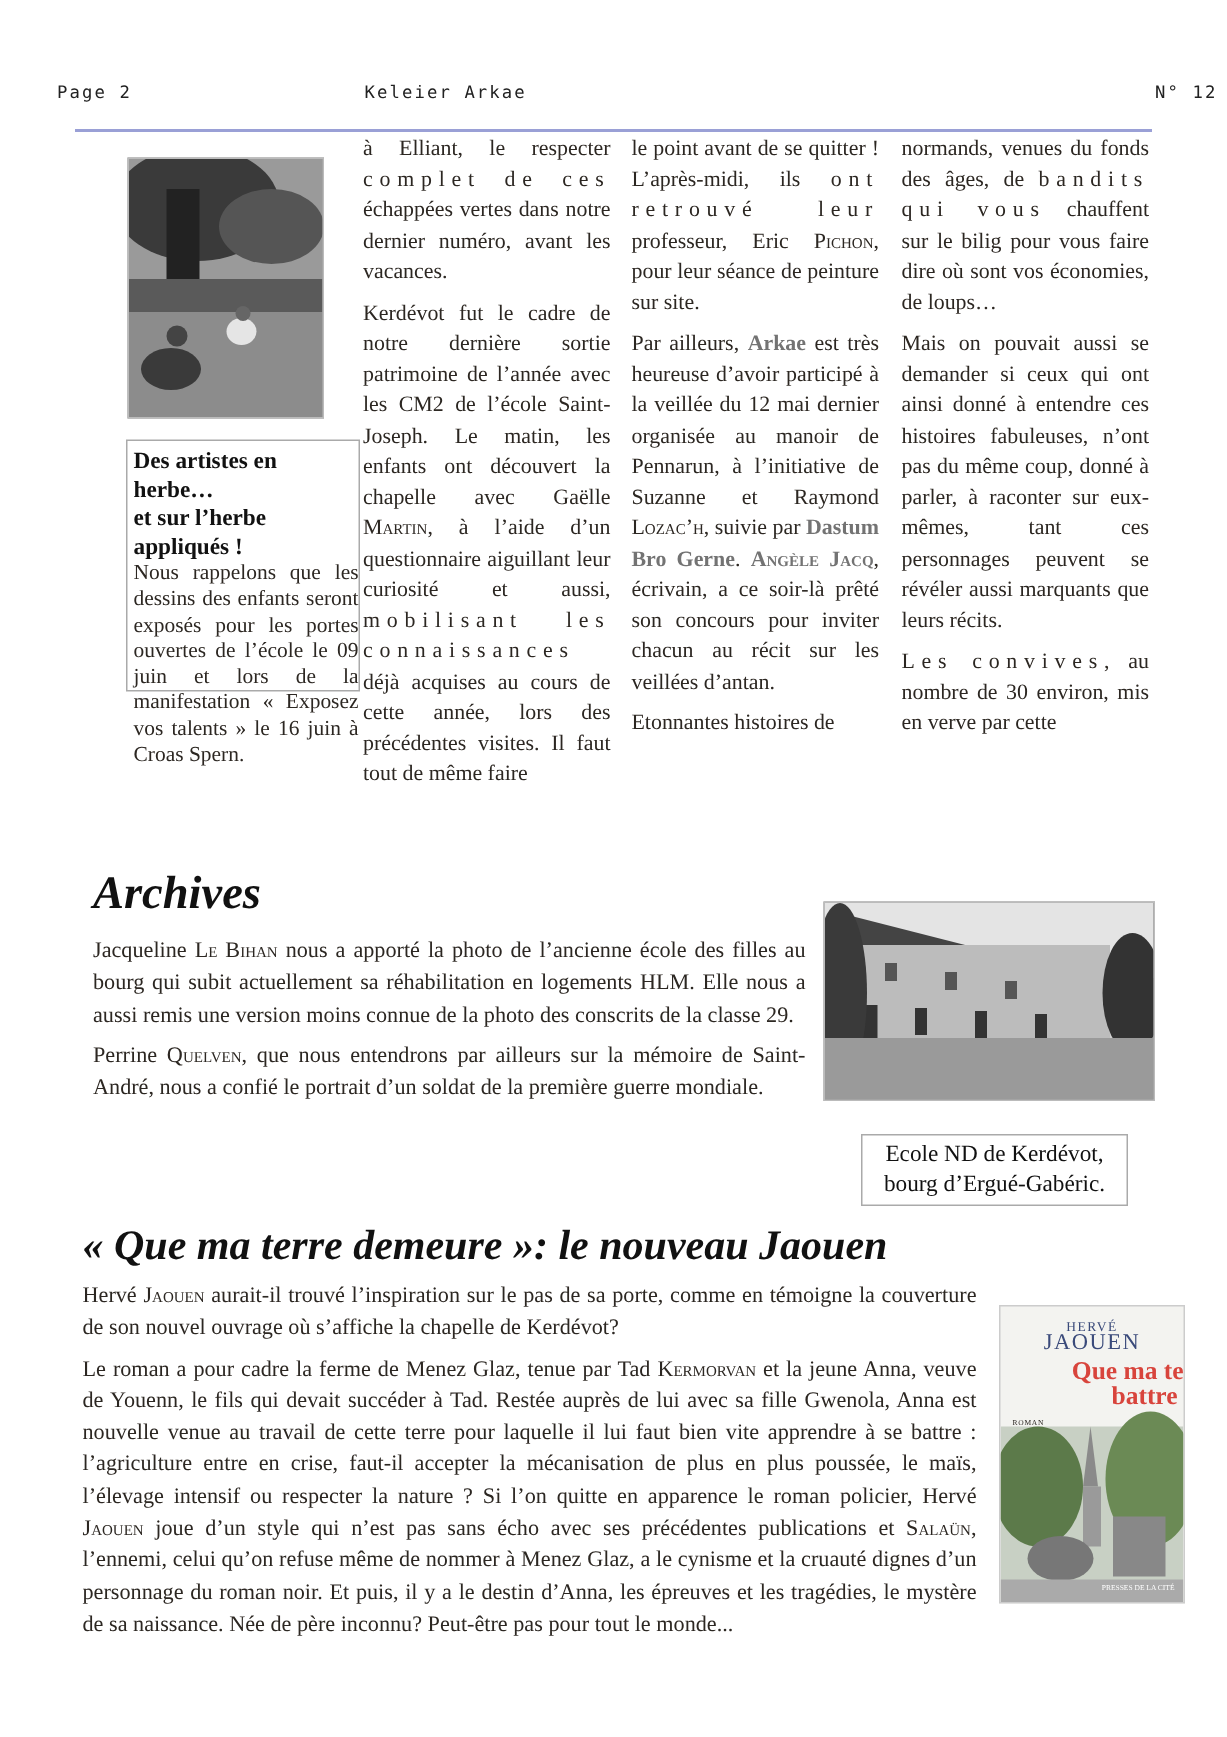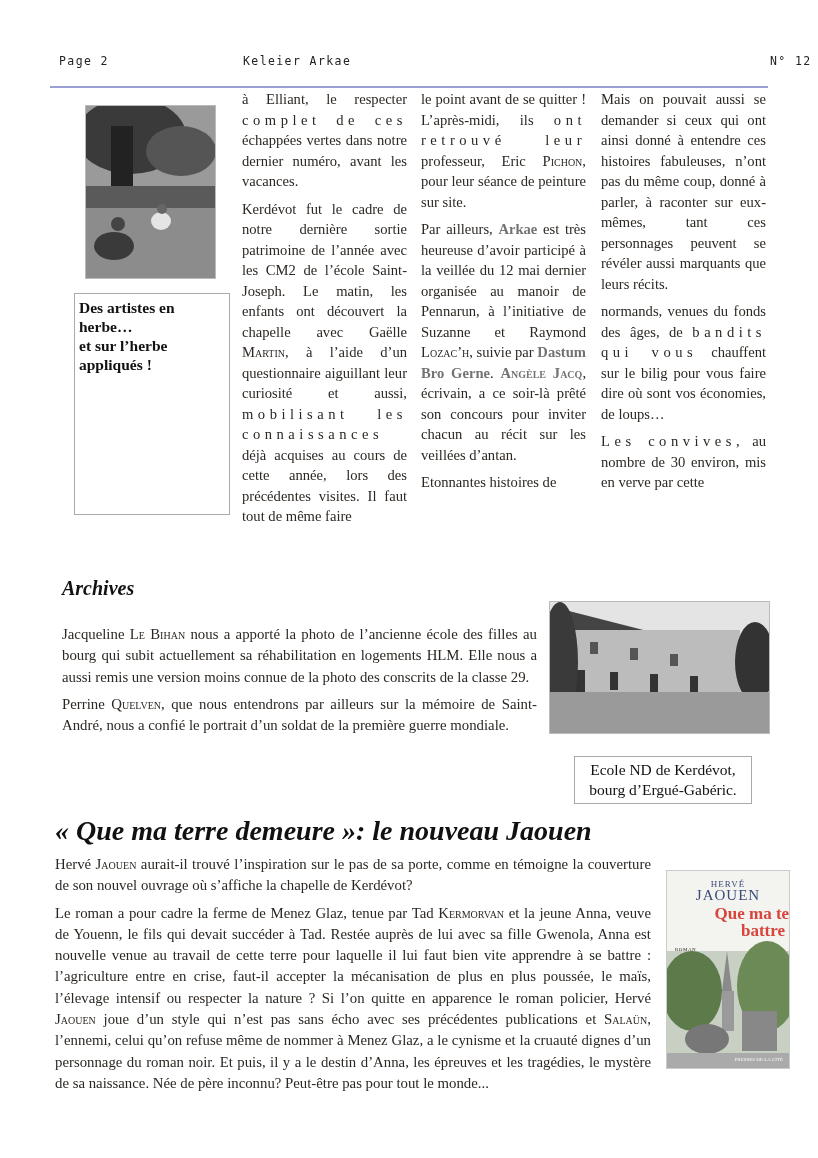--- a/index.html
+++ b/index.html
@@ -18,64 +18,65 @@
   .caption-box { border:1px solid #aaa; background:#fff; }
   .sidebar-title { font-weight:bold; font-size:15.5px; line-height:19px; color:#111; }
   .sidebar-body { font-size:14.3px; line-height:17.3px; text-align:justify; color:#2c2722; }
   h2.sec { margin:0; font-style:italic; font-weight:bold; color:#111; }
   .body-wide { font-size:14.8px; line-height:21.3px; text-align:justify; color:#2c2722; }
   .body-wide p { margin:0 0 6px 0; }
 </style>
 </head>
 <body>
 
-<div class="abs hdr" style="left:59px;">Page 2</div>
+<div class="abs hdr" style="left:38px;">Page 2</div>
 <div class="abs hdr" style="left:243px;">Keleier Arkae</div>
 <div class="abs hdr" style="left:722px;padding-left:48px;">N° 12</div>
 <div class="abs rule"></div>
 
 <div class="abs photo" style="left:85px; top:105px; width:129px; height:172px; overflow:hidden;">
   <svg width="129" height="172" viewBox="0 0 129 172">
     <rect width="129" height="172" fill="#d8d8d8"></rect>
     <rect x="0" y="0" width="129" height="80" fill="#9a9a9a"></rect>
     <ellipse cx="45" cy="30" rx="55" ry="38" fill="#3a3a3a"></ellipse>
     <ellipse cx="95" cy="45" rx="35" ry="25" fill="#555"></ellipse>
     <rect x="25" y="20" width="22" height="60" fill="#222"></rect>
     <rect x="0" y="80" width="129" height="22" fill="#5a5a5a"></rect>
     <rect x="0" y="102" width="129" height="70" fill="#8c8c8c"></rect>
     <ellipse cx="28" cy="140" rx="20" ry="14" fill="#3a3a3a"></ellipse>
     <circle cx="32" cy="118" r="7" fill="#444"></circle>
     <ellipse cx="75" cy="115" rx="10" ry="9" fill="#e5e5e5"></ellipse>
     <circle cx="76" cy="103" r="5" fill="#666"></circle>
   </svg>
 </div>
 
-<div class="abs caption-box" style="left:74px; top:293px; width:156px; height:222px; padding:4px 0 0 4px; box-sizing:border-box;">
+<div class="abs caption-box" style="left:84px; top:293px; width:156px; height:168px; padding:4px 0 0 4px; box-sizing:border-box;">
   <div class="sidebar-title">Des artistes en herbe…</div>
   <div class="sidebar-title">et sur l’herbe appliqués !</div>
+  <div class="sidebar-body">Nous rappelons que les dessins des enfants seront exposés pour les portes ouvertes de l’école le 09 juin et lors de la manifestation « Exposez vos talents » le 16 juin à  Croas Spern.</div>
 </div>
 
 <div class="abs col" style="left:242px; top:89px; width:165px;">
   <p><span>à Elliant, le respecter </span><span class="wide">complet de ces</span><span> échappées vertes dans notre dernier numéro, avant les vacances.</span></p>
   <p><span>Kerdévot fut le cadre de notre dernière sortie patrimoine de l’année avec les CM2 de l’école Saint-Joseph. Le matin, les enfants ont découvert la chapelle avec Gaëlle </span><span class="sc">Martin</span><span>, à l’aide d’un questionnaire aiguillant leur curiosité et aussi, </span><span class="wide">mobilisant les connaissances</span><span> déjà acquises au cours de cette année, lors des précédentes visites. Il faut tout de même faire</span></p>
 </div>
 
 <div class="abs col" style="left:421px; top:89px; width:165px;">
   <p><span>le point avant de se quitter ! L’après-midi, ils </span><span class="wide">ont retrouvé leur</span><span> professeur, Eric </span><span class="sc">Pichon</span><span>, pour leur séance de peinture sur site.</span></p>
   <p><span>Par ailleurs, </span><b>Arkae</b><span> est très heureuse d’avoir participé à la veillée du 12 mai dernier organisée au manoir de Pennarun, à l’initiative de Suzanne et Raymond </span><span class="sc">Lozac’h</span><span>, suivie par </span><b>Dastum Bro Gerne</b><span>. </span><b class="sc">Angèle Jacq</b><span>, écrivain, a ce soir-là prêté son concours pour inviter chacun au récit sur  les veillées d’antan.</span></p>
   <p>Etonnantes histoires de</p>
 </div>
 
 <div class="abs col" style="left:601px; top:89px; width:165px;">
+  <p><span>normands, venues du fonds des âges, de </span><span class="wide">bandits qui vous</span><span> chauffent sur le bilig pour vous faire dire où sont vos économies, de loups…</span></p>
   <p> Mais on pouvait aussi se demander si ceux qui ont ainsi donné à entendre ces histoires fabuleuses, n’ont pas du même coup, donné à parler, à raconter sur eux-mêmes, tant ces personnages peuvent se révéler aussi marquants que leurs récits.</p>
-  <p><span>normands, venues du fonds des âges, de </span><span class="wide">bandits qui vous</span><span> chauffent sur le bilig pour vous faire dire où sont vos économies, de loups…</span></p>
   <p><span class="wide"> Les convives,</span><span> au nombre de 30 environ, mis  en verve par cette</span></p>
 </div>
 
-<h2 class="abs sec" style="left:62px; top:577px; font-size:20px;">Archives</h2>
+<h2 class="abs sec" style="left:62px; top:577px; font-size:31px;">Archives</h2>
 <div class="abs body-wide" style="left:62px; top:624px; width:475px;">
   <p><span>Jacqueline </span><span class="sc">Le Bihan</span><span> nous a apporté la photo de l’ancienne école des filles au bourg qui subit actuellement sa réhabilitation en logements HLM. Elle nous a aussi remis une version moins connue de la photo des conscrits de la classe 29.</span></p>
   <p><span>Perrine </span><span class="sc">Quelven</span><span>, que nous entendrons par ailleurs sur la mémoire de Saint-André, nous a confié le portrait d’un soldat de la première guerre mondiale.</span></p>
 </div>
 
 <div class="abs photo" style="left:549px; top:601px; width:219px; height:131px; overflow:hidden;">
   <svg width="219" height="131" viewBox="0 0 219 131">
     <rect width="219" height="131" fill="#cfcfcf"></rect>
     <rect x="0" y="0" width="219" height="50" fill="#e4e4e4"></rect>
     <polygon points="15,8 160,45 190,55 190,65 15,30" fill="#444"></polygon>

